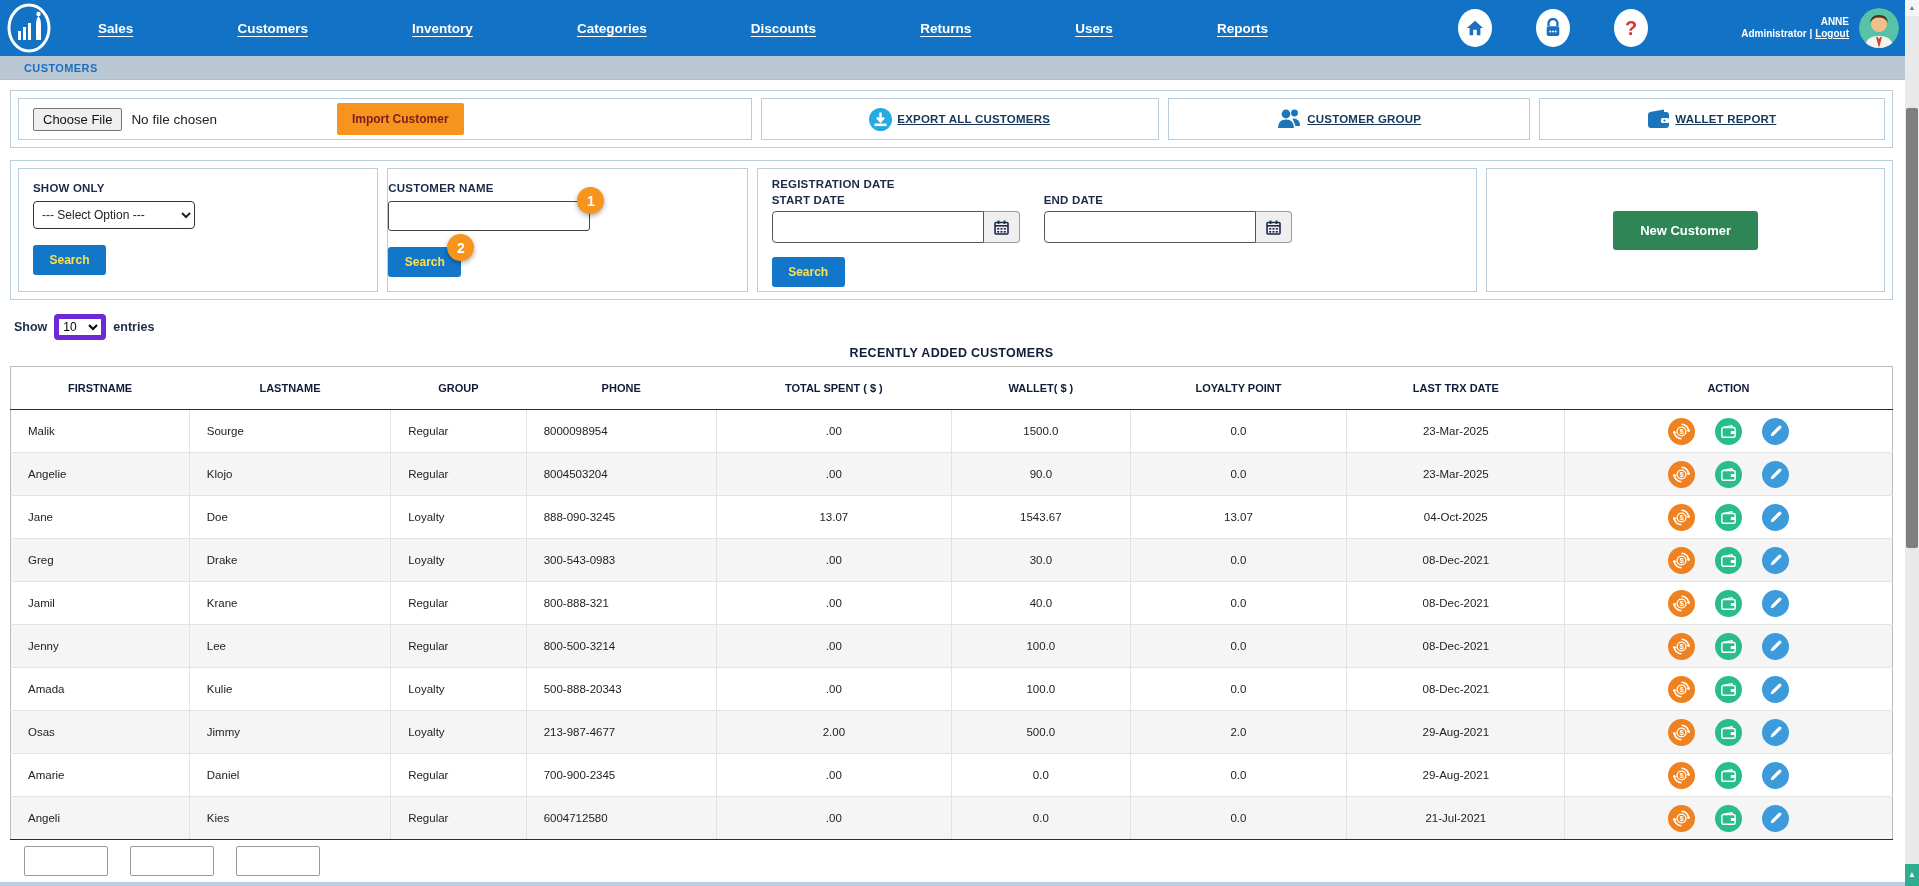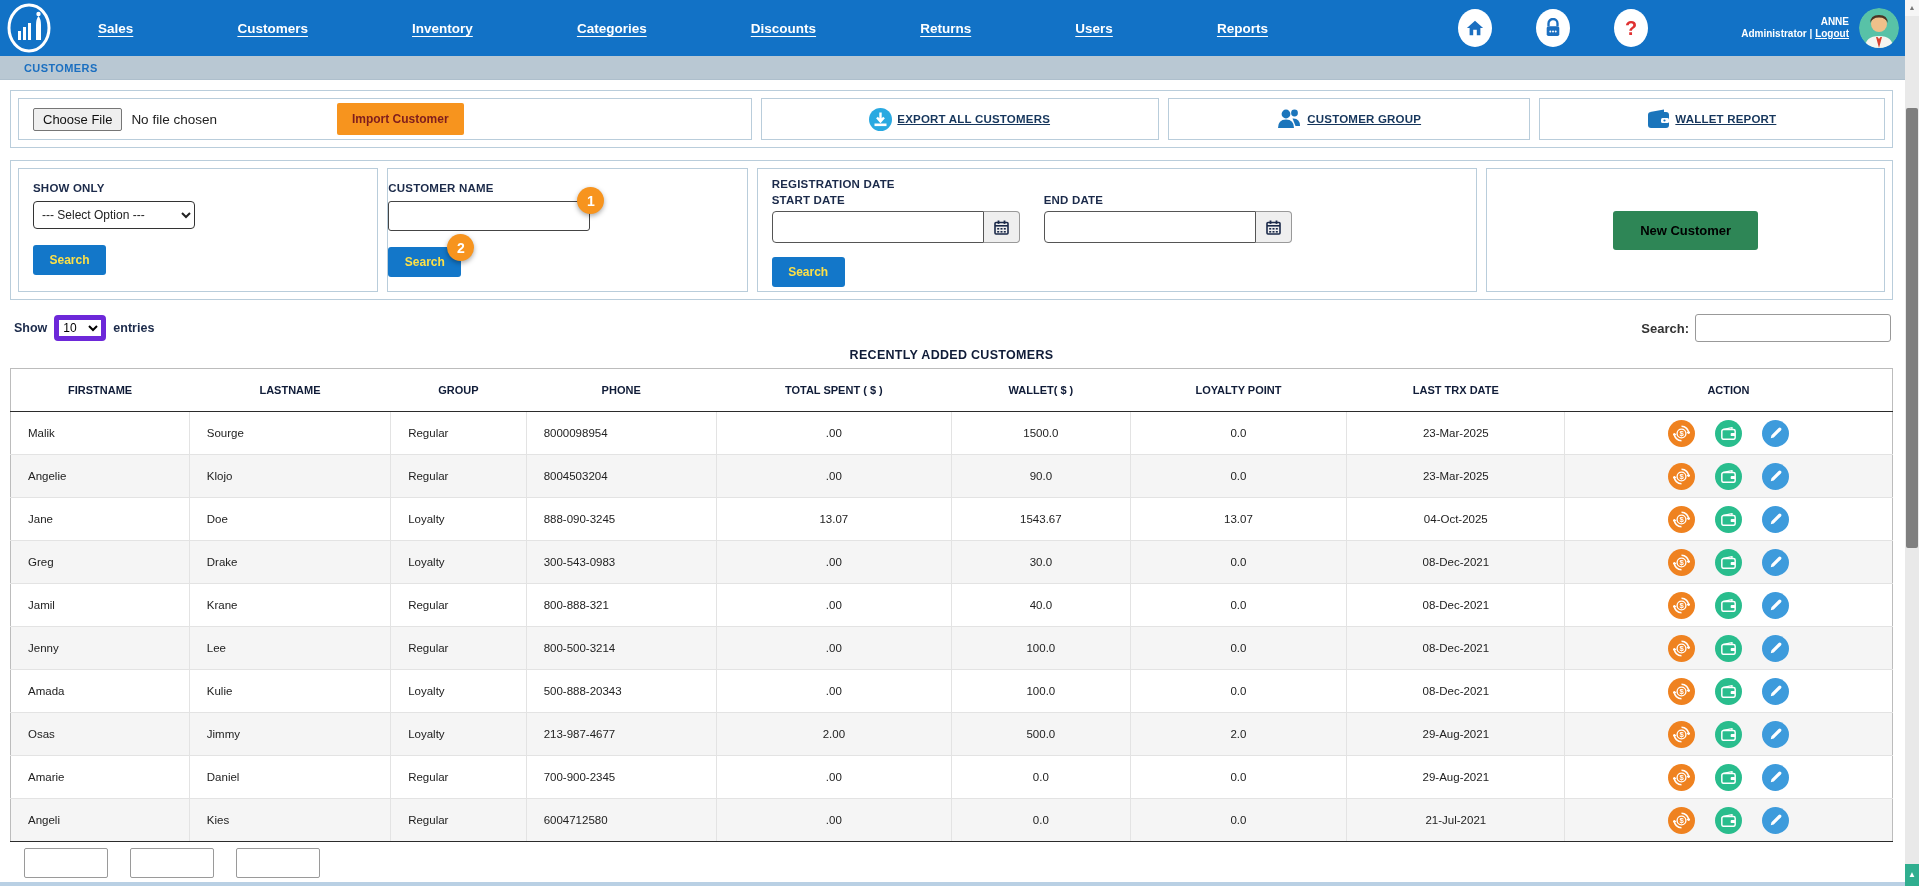--- a/index.html
+++ b/index.html
@@ -52,24 +52,24 @@
   .name-input { width:202px; height:30px; border:1px solid #444; border-radius:3px; padding:0 6px; font-size:12px; }
   .badge { position:absolute; width:27px; height:27px; border-radius:50%; background:#f7941e; color:#fff; font-weight:bold; font-size:14px; display:flex; align-items:center; justify-content:center; box-shadow:0 2px 5px rgba(0,0,0,.35); z-index:3; }
   .badge-1 { top:-14px; right:-14px; }
   .btn-wrap { position:relative; display:inline-block; }
   .badge-2 { top:-13px; right:-13px; }
   .regdate-cols { display:flex; gap:24px; }
   .date-group { }
   .date-field { display:flex; }
   .date-input { width:212px; height:32px; border:1px solid #555; border-left:1px solid #555; border-radius:4px 0 0 4px; padding:0 6px; font-size:12px; }
   .date-addon { width:36px; height:32px; border:1px solid #999; border-left:none; border-radius:0 4px 4px 0; background:#efefef; display:flex; align-items:center; justify-content:center; cursor:pointer; }
-  .newcust-btn { background:#2e8656; color:#000000; border:none; border-radius:3px; font-weight:bold; font-size:13px; padding:12px 27px; cursor:pointer; }
-
-  
-  .controls-row { display:flex; align-items:center; margin:14px 2px 6px 4px; }
+  .newcust-btn { background:#2e8656; color:#ffffff; border:none; border-radius:3px; font-weight:bold; font-size:13px; padding:12px 27px; cursor:pointer; }
+
+  
+  .controls-row { display:flex; align-items:flex-end; margin:14px 20px 6px 4px; }
   .show-group { display:flex; align-items:center; gap:7px; color:#1b2a4a; font-weight:bold; font-size:12.5px; }
   .entries-select { width:52px; height:26px; font-size:12px; border:5px solid #6d28d9; border-radius:4px; background:#fff; }
   .search-group { margin-left:auto; display:flex; align-items:center; gap:6px; color:#333; font-weight:bold; font-size:13px; }
   .table-search-input { width:196px; height:28px; border:1px solid #999; border-radius:3px; padding:0 6px; font-size:12px; }
 
   
   .table-title { text-align:center; color:#101c38; font-weight:bold; font-size:12.5px; letter-spacing:.3px; margin:2px 0 6px 0; }
   table.cust { width:100%; border-collapse:collapse; border:1px solid #bcbcbc; table-layout:fixed; }
   table.cust thead th { background:#fff; color:#101c38; font-size:11px; font-weight:bold; text-align:center; padding:15px 4px; border-bottom:1px solid #2b2b2b; cursor:pointer; }
   table.cust tbody td { font-size:11.5px; color:#222; height:43px; border-top:1px solid #e3e3e3; border-right:1px solid #e3e3e3; text-align:center; padding:0 6px; }
@@ -283,24 +283,20 @@
   </div>
 
   <div class="controls-row">
     <div class="show-group">
       <span>Show</span>
       <select class="entries-select">
         <option>10</option>
       </select>
       <span>entries</span>
     </div>
-    <div class="search-group">
-      <span>Search:</span>
-      <input class="table-search-input" value="" style="">
-    </div>
   </div>
 
   <div class="table-title">RECENTLY ADDED CUSTOMERS</div>
 
   <table class="cust">
     <colgroup>
       <col style="width:9.5%">
         <col style="width:10.7%">
         <col style="width:7.2%">
         <col style="width:10.1%">

